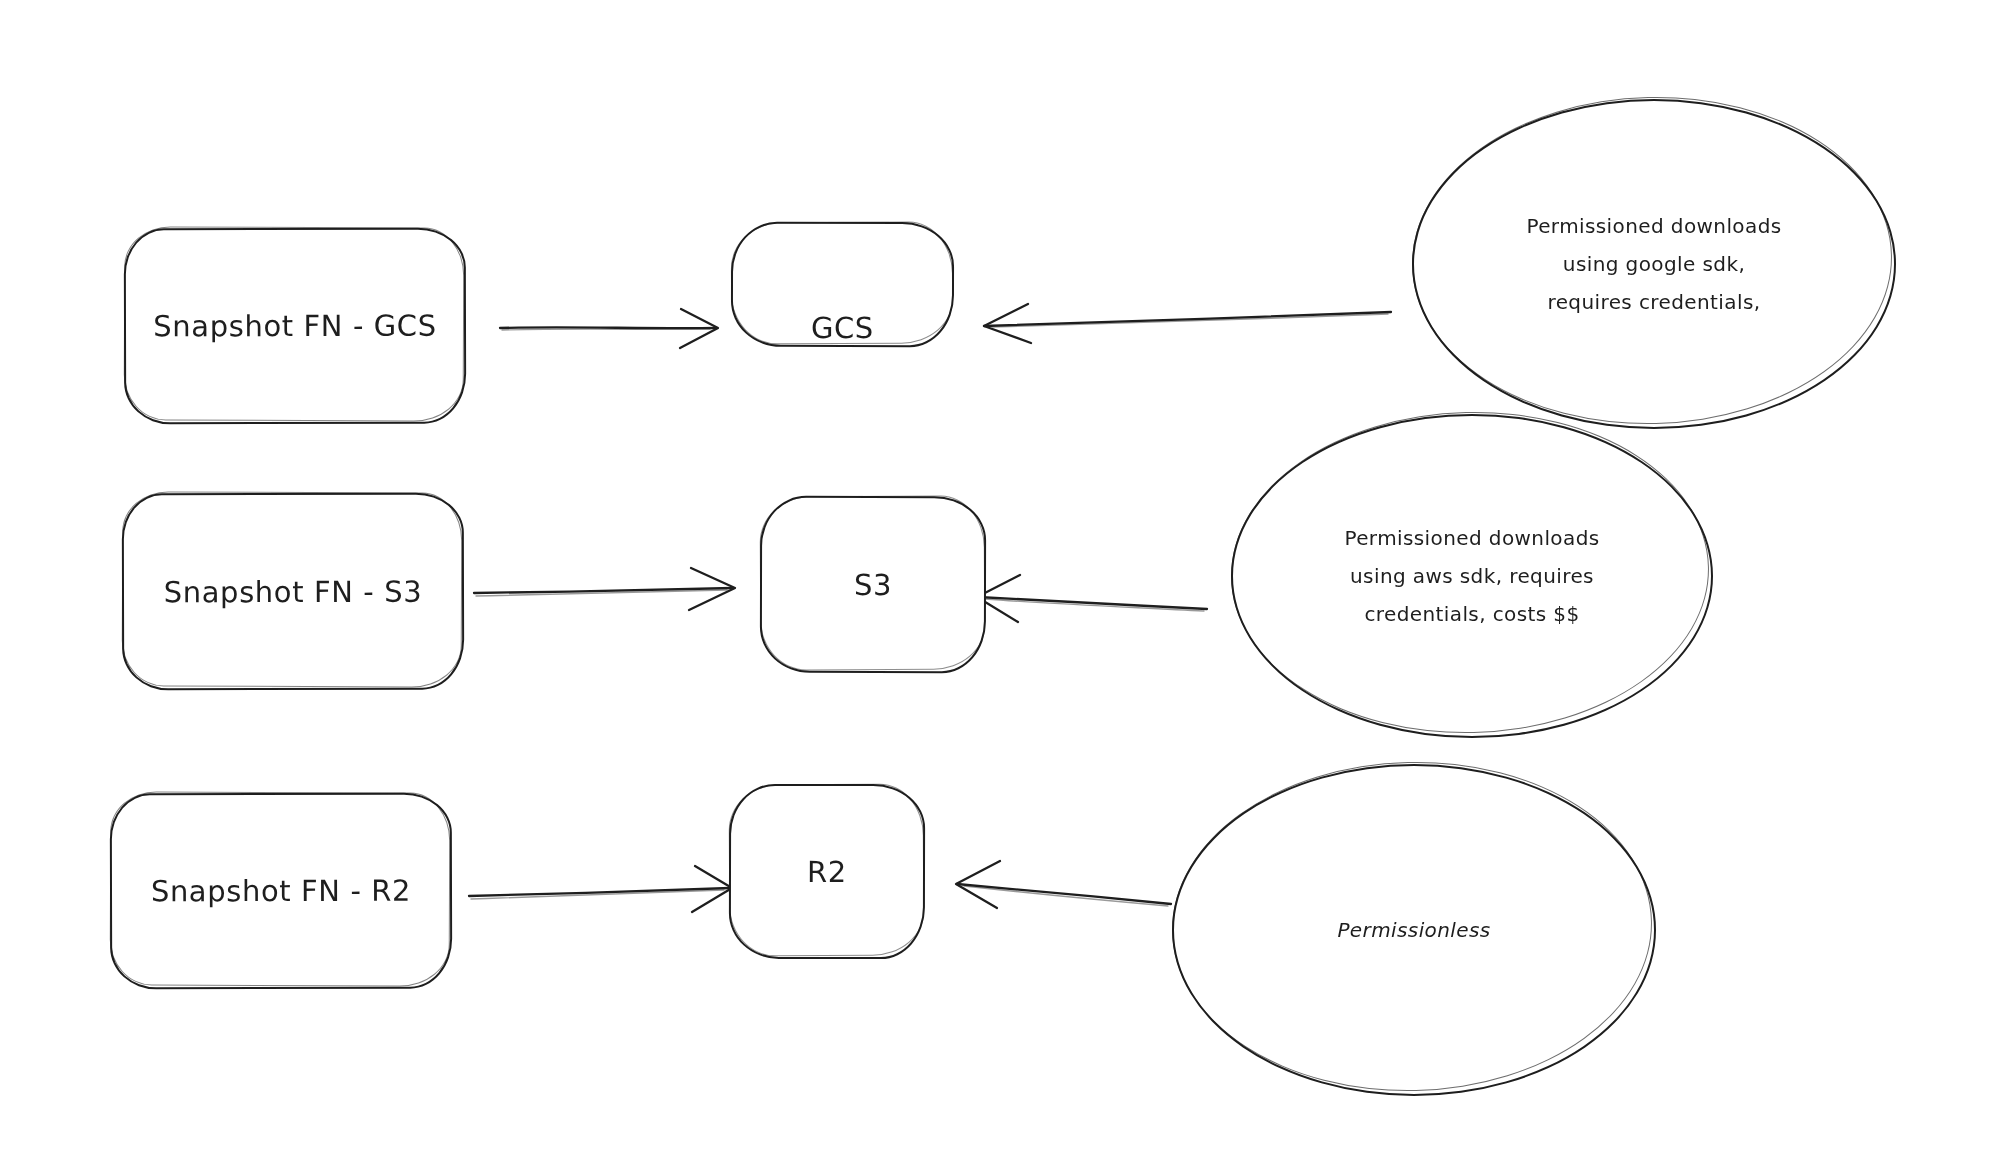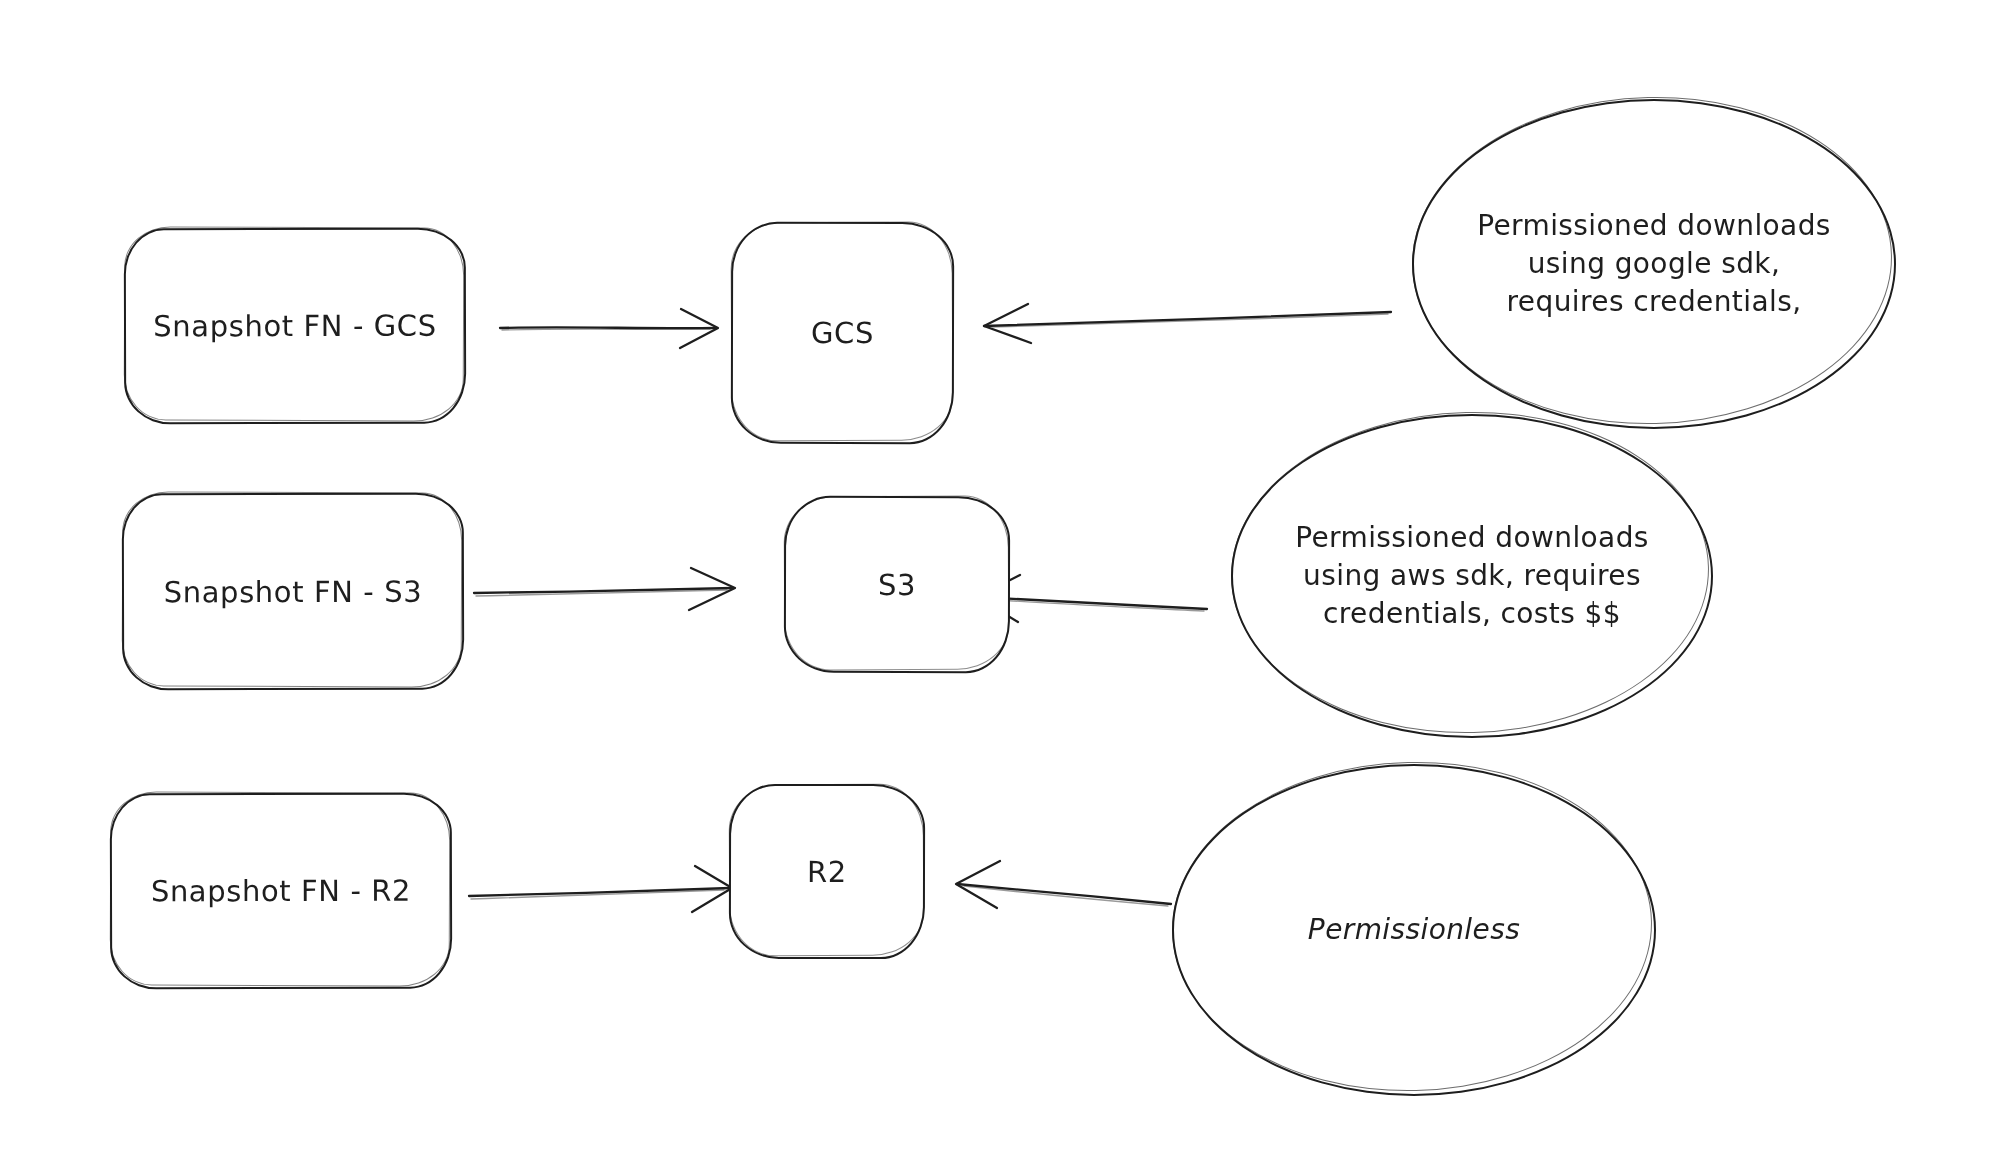--- a/index.html
+++ b/index.html
@@ -29,21 +29,21 @@
             border:1.4px solid rgba(30,30,30,.5);
             border-radius:50px 44px 52px 46px / 46px 52px 44px 50px;
             transform:rotate(-.45deg);pointer-events:none;}
 
   .ellipse-node{border:2.4px solid #1e1e1e;border-radius:50%;}
   .ellipse-node::before{content:"";position:absolute;inset:-4px 2px 3px -2px;
             border:1.6px solid rgba(30,30,30,.65);border-radius:50%;
             transform:rotate(-1.4deg);pointer-events:none;}
 
   .node-label{font-size:29px;letter-spacing:.6px;white-space:nowrap;}
-  .note-text{font-size:28px;letter-spacing:.4px;text-align:center;line-height:38px;}
+  .note-text{font-size:20px;letter-spacing:.4px;text-align:center;line-height:38px;}
 </style>
 </head>
 <body>
 
 <div class="stage">
 
   <svg class="arrows" viewBox="0 0 2000 1174">
     <g>
       <path d="M500,328 C570,326 640,329 716,328"></path>
       <path class="ghost" d="M502,330 C575,328 645,330 710,329"></path>
@@ -72,35 +72,35 @@
     <g>
       <path d="M1171,904 C1100,897 1025,890 957,884"></path>
       <path class="ghost" d="M1168,906 C1098,900 1028,893 964,886"></path>
       <path d="M1000,861 L956,884 L997,908"></path>
     </g>
   </svg>
 
   <div class="node rect-node" style="left:124px;top:216px;width:342px;height:196px;">
     <span class="node-label">Snapshot FN - GCS</span>
   </div>
-  <div class="node box-node" style="left:731px;top:222px;width:223px;height:222px;">
+  <div class="node box-node" style="left:731px;top:222px;width:223px;height:125px;align-items:flex-end;">
     <span class="node-label">GCS</span>
   </div>
   <div class="node ellipse-node" style="left:1412px;top:99px;width:484px;height:330px;">
     <div class="note-text">
       <div>Permissioned downloads</div>
       <div>using google sdk,</div>
       <div>requires credentials,</div>
     </div>
   </div>
 
   <div class="node rect-node" style="left:122px;top:481px;width:342px;height:197px;">
     <span class="node-label">Snapshot FN - S3</span>
   </div>
-  <div class="node box-node" style="left:784px;top:496px;width:226px;height:177px;">
+  <div class="node box-node" style="left:760px;top:496px;width:226px;height:177px;">
     <span class="node-label">S3</span>
   </div>
   <div class="node ellipse-node" style="left:1231px;top:414px;width:482px;height:324px;">
     <div class="note-text">
       <div>Permissioned downloads</div>
       <div>using aws sdk, requires</div>
       <div>credentials, costs $$</div>
     </div>
   </div>
 

